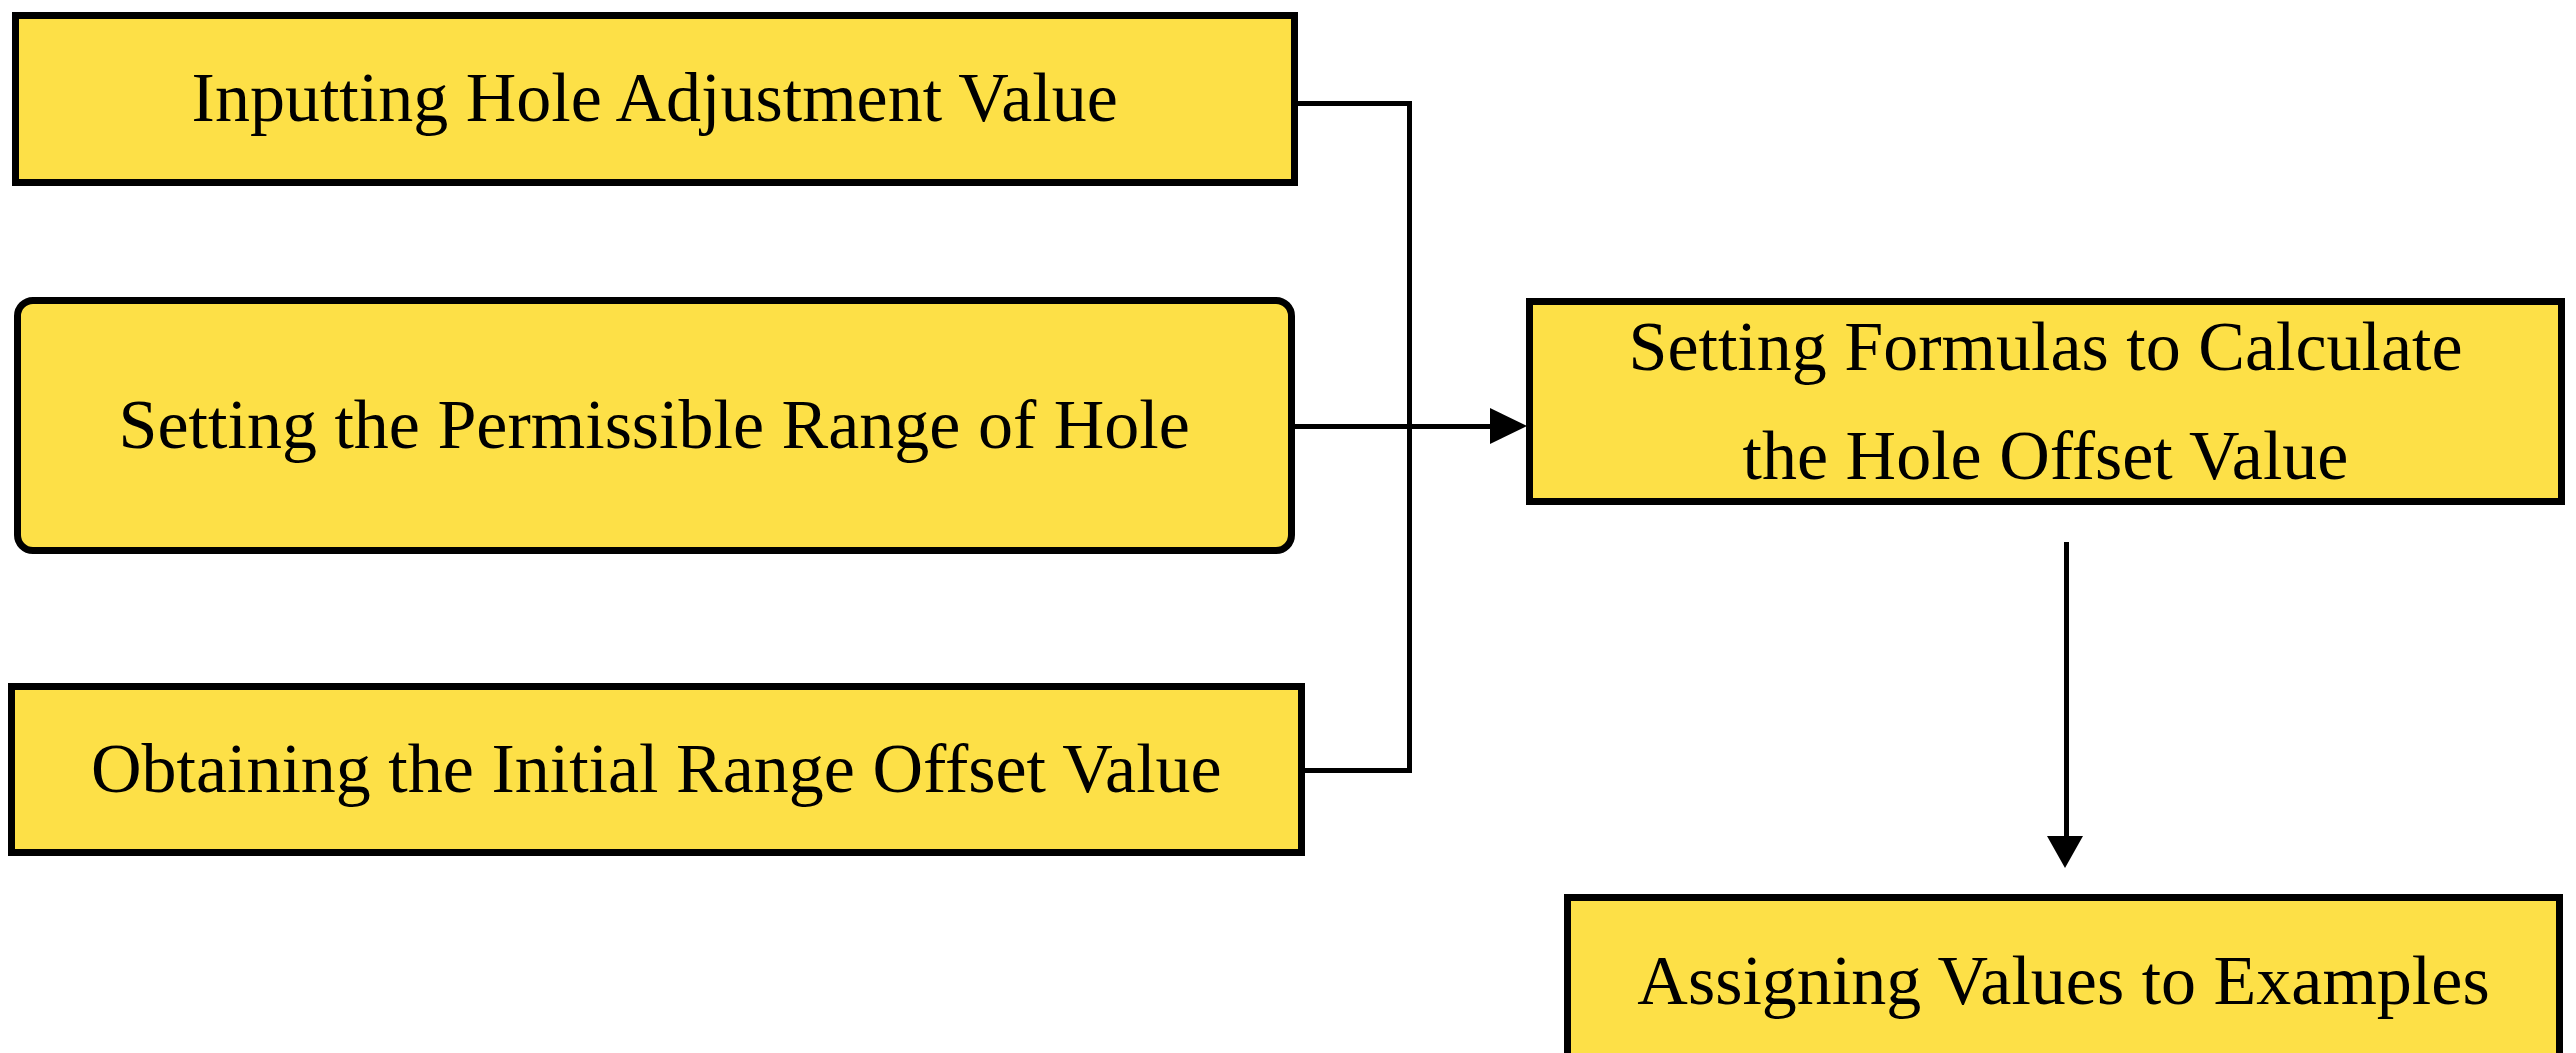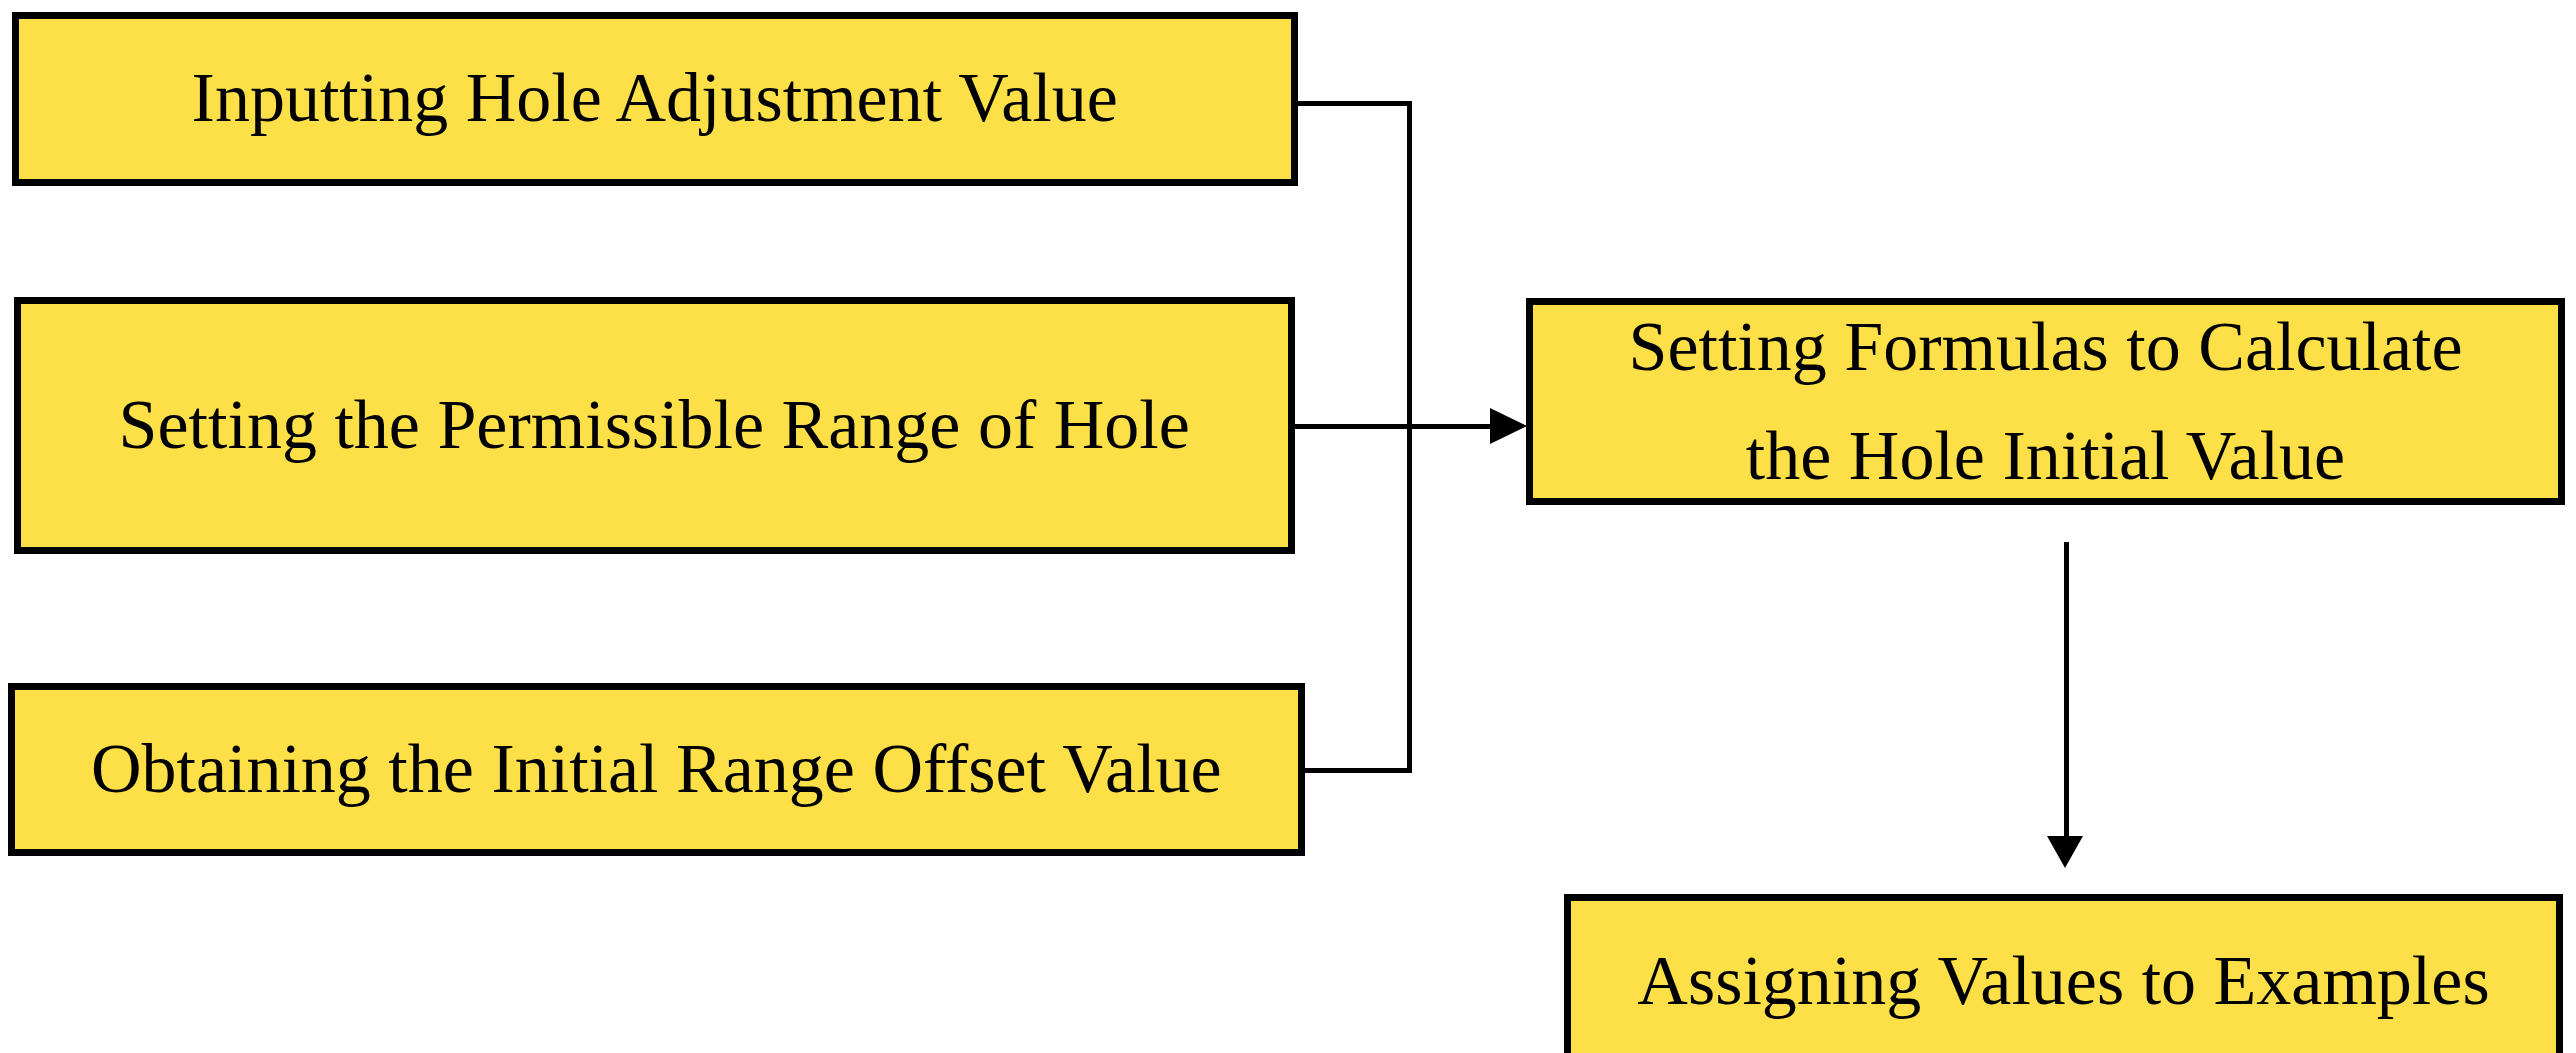--- a/index.html
+++ b/index.html
@@ -24,21 +24,21 @@
     display: flex;
     align-items: center;
     justify-content: center;
     text-align: center;
     font-size: 70px;
     line-height: 1.55;
   }
   .node .line { display: block; white-space: nowrap; }
 
   .node-a { left: 11.7px;   top: 11.7px;  width: 1286px; height: 174px; }
-  .node-b { left: 13.7px;   top: 297px; width: 1281px; height: 257px; }
+  .node-b { left: 13.7px;   top: 297px; width: 1281px; height: 257px; border-radius: 19px; }
   .node-c { left: 7.8px;    top: 683px; width: 1297px; height: 173px; }
   .node-d { left: 1526px; top: 298px; width: 1039px; height: 207px; }
   .node-e { left: 1564px; top: 868px; width: 999px; height: 174px; margin-top: 26px; }
 
   .edge {
     position: absolute;
     background: #000000;
   }
   
   .edge-a-h     { left: 1297px; top: 101px; width: 115px; height: 4.9px; }
@@ -89,21 +89,21 @@
 
   <div class="node node-c">
     <div>
       <span class="line">Obtaining the Initial Range Offset Value</span>
     </div>
   </div>
 
   <div class="node node-d">
     <div>
       <span class="line">Setting Formulas to Calculate</span>
-      <span class="line">the Hole Initial Value</span>
+      <span class="line">the Hole Offset Value</span>
     </div>
   </div>
 
   <div class="node node-e">
     <div>
       <span class="line">Assigning Values to Examples</span>
     </div>
   </div>
 
   <div class="edge edge-a-h"></div>

